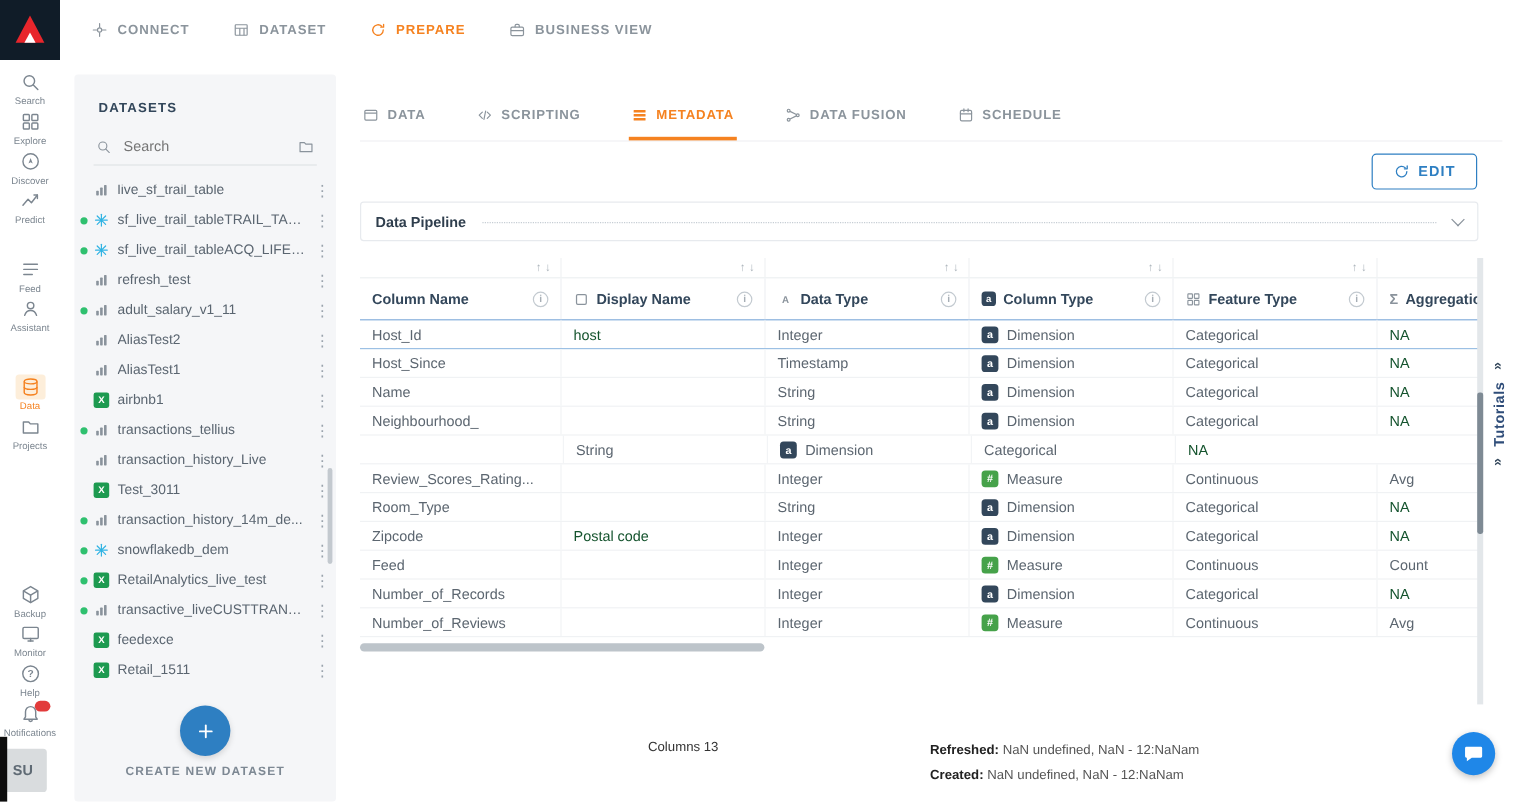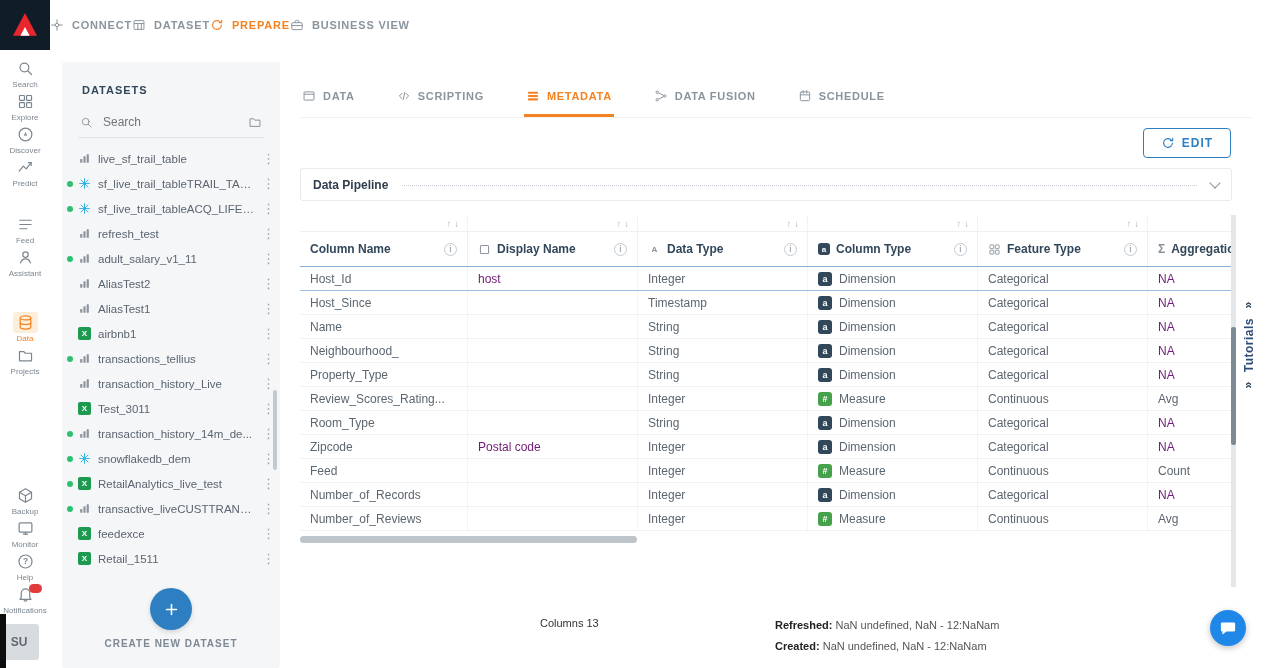--- a/index.html
+++ b/index.html
@@ -25,21 +25,21 @@
   .rgap1{height:24px;flex:none;}
   .rgap2{height:32px;flex:none;}
   .rspace{flex:1;}
   .nbadge{position:absolute;top:1px;right:8px;width:13px;height:9px;background:#e23b3b;border-radius:5px;}
   #corner{position:absolute;left:0;bottom:0;width:6px;height:54px;background:#0d0d0d;z-index:6;}
   #avatar{width:40px;height:36px;background:#d9dcde;border-radius:3px;margin:8px 16px 8px 4px;display:flex;
     align-items:center;justify-content:center;font-size:12px;font-weight:bold;color:#5f6a74;flex:none;}
 
   
   #topnav{position:absolute;left:50px;top:0;right:0;height:50px;background:#fff;display:flex;
-    align-items:center;z-index:4;}
+    align-items:center;gap:36px;padding-left:26px;z-index:4;}
   .tn{display:flex;align-items:center;gap:8px;color:#8b949c;font-size:11px;font-weight:bold;
     letter-spacing:.8px;cursor:pointer;}
   .tn.active{color:#f58220;}
 
   
   #sidebar{position:absolute;left:62px;top:62px;width:218px;bottom:0;background:#f5f6f8;border-radius:3px;}
   .ds-title{font-size:11px;font-weight:bold;letter-spacing:1px;color:#33475b;padding:22px 0 0 20px;}
   .ds-search{display:flex;align-items:center;gap:8px;margin:14px 16px 0 16px;padding:4px 2px 7px 2px;
     border-bottom:1px solid #dfe3e7;}
   .ds-search input{border:none;outline:none;background:transparent;font-size:12px;color:#55606a;width:120px;
@@ -86,21 +86,21 @@
   .th{display:flex;align-items:center;gap:6px;padding:0 10px;font-size:12px;font-weight:bold;color:#33475b;
     border-right:1px solid #eef1f3;cursor:pointer;}
   .th .sp{flex:1;}
   .info{width:13px;height:13px;border:1px solid #c3cad0;border-radius:50%;color:#a6aeb5;font-size:8.5px;
     display:inline-flex;align-items:center;justify-content:center;flex:none;font-style:normal;}
   .info::after{content:"i";}
   .tr{display:flex;height:24px;align-items:flex-start;border-bottom:1px solid #f0f2f4;}
   .tr.hl{border-bottom:1px solid #9cc0e4;}
   .td{padding:0 10px;font-size:12px;color:#5c6670;white-space:nowrap;overflow:hidden;text-overflow:ellipsis;
     border-right:1px solid #f2f4f6;height:100%;display:flex;align-items:center;gap:7px;}
-  .td.m{color:#701a75;}
+  .td.m{color:#14532d;}
   .c1{width:168px;}.c2{width:170px;}.c3{width:170px;}.c4{width:170px;}.c5{width:170px;}
   .c6{width:84px;border-right:none;}
   .badge{width:14px;height:14px;border-radius:3px;display:inline-flex;align-items:center;justify-content:center;
     flex:none;color:#fff;font-size:9px;font-weight:bold;}
   .badge.sm{width:12px;height:12px;font-size:8px;}
   .bdim{background:#33475b;}
   .bdim::after{content:"a";}
   .bmea{background:#46a24a;}
   .bmea::after{content:"#";}
   .sigma{font-size:12px;color:#8a939c;font-weight:bold;}
@@ -687,21 +687,20 @@
       <div class="td c2 m"></div>
       <div class="td c3">String</div>
       <div class="td c4">
           <span class="badge bdim"></span>
           <span>Dimension</span>
         </div>
       <div class="td c5">Categorical</div>
       <div class="td c6 m">NA</div>
     </div>
     <div class="tr">
-      <div class="td c1">Property_Type</div>
       <div class="td c2 m"></div>
       <div class="td c3">String</div>
       <div class="td c4">
           <span class="badge bdim"></span>
           <span>Dimension</span>
         </div>
       <div class="td c5">Categorical</div>
       <div class="td c6 m">NA</div>
     </div>
     <div class="tr">

